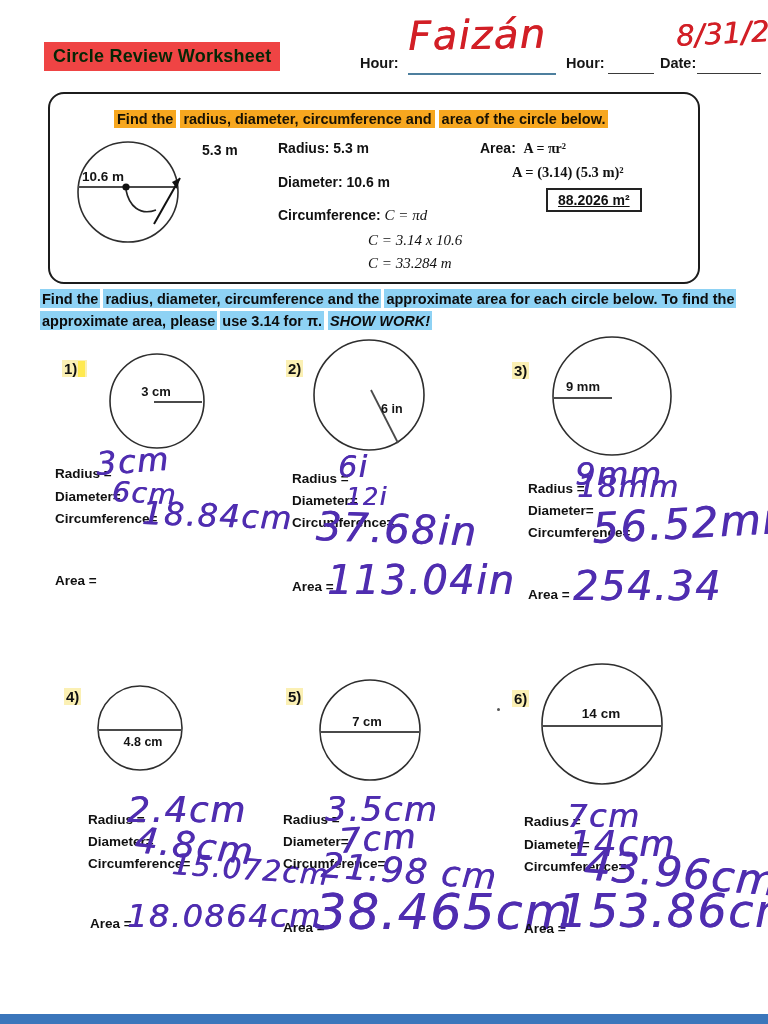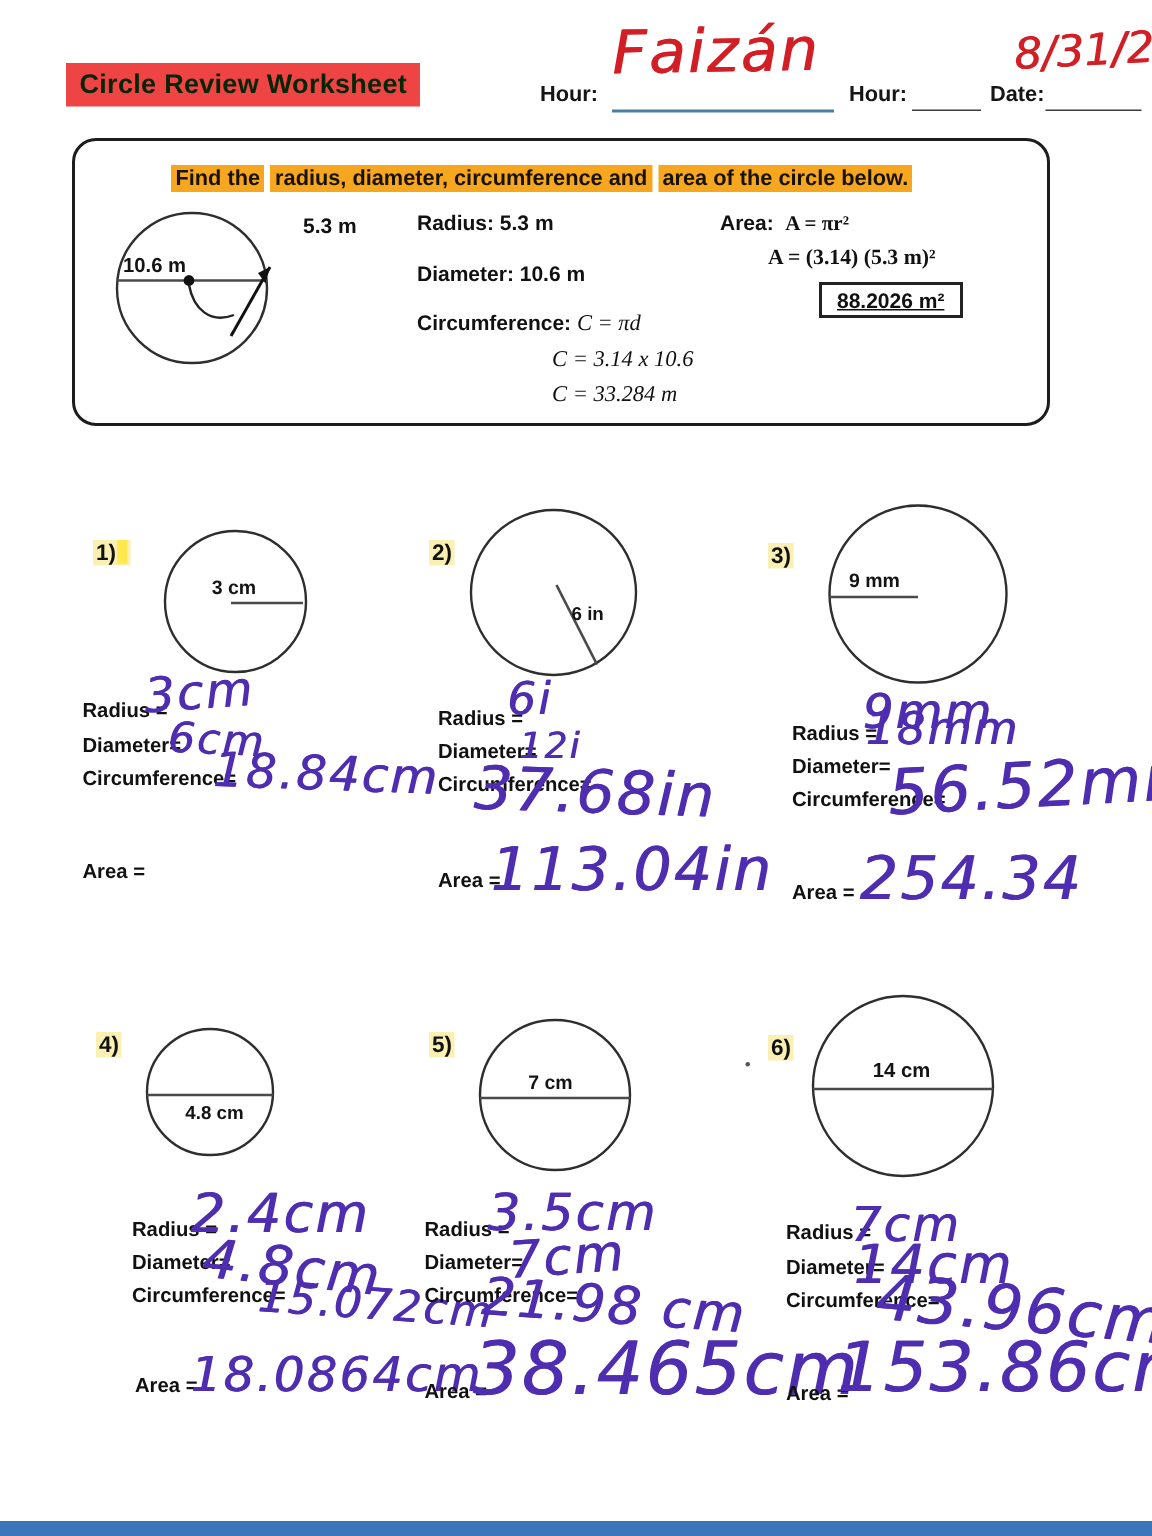--- a/index.html
+++ b/index.html
@@ -97,20 +97,27 @@
 
   <div class="abs exlabel" style="left:430px;top:46px;">
     <span>Area:</span>&nbsp;
     <span style="font-family:'Liberation Serif',serif;">A = πr²</span>
   </div>
   <div class="abs" style="left:462px;top:70px;font-family:'Liberation Serif',serif;font-size:14.5px;font-weight:bold;">A = (3.14) (5.3 m)²</div>
   <div class="abs answer-box" style="left:496px;top:94px;text-decoration:underline;">88.2026 m²</div>
 </div>
 
 <div class="abs blue-wrap">
+  <div>
+    <span class="blue-part">Find the</span><span class="blue-part" style="margin-left:3px;">radius, diameter, circumference and the</span><span class="blue-part" style="margin-left:3px;">approximate area for each circle below.  To find the</span>
+  </div>
+  <div>
+    <span class="blue-part">approximate area, please</span><span class="blue-part" style="margin-left:3px;">use 3.14 for π.</span>
+    <span class="blue-part em">SHOW WORK!</span>
+  </div>
 </div>
 
 <div class="pnum" style="left:62px;top:360px;"><span>1)</span><span class="cursor-bar"></span></div>
 <svg style="left:105px;top:344px;" width="104" height="114" viewBox="0 0 104 114">
   <circle cx="52" cy="57" r="47" class="c-line"></circle>
   <line x1="49" y1="58" x2="97" y2="58" class="r-line"></line>
   <text x="51" y="52" text-anchor="middle" font-size="13" class="dim-text">3 cm</text>
 </svg>
 <div class="plabel" style="left:55px;top:466px;">Radius =</div>
 <div class="hw" style="left:96px;top:448px;font-size:32px;transform:rotate(-4deg);">3cm</div>

